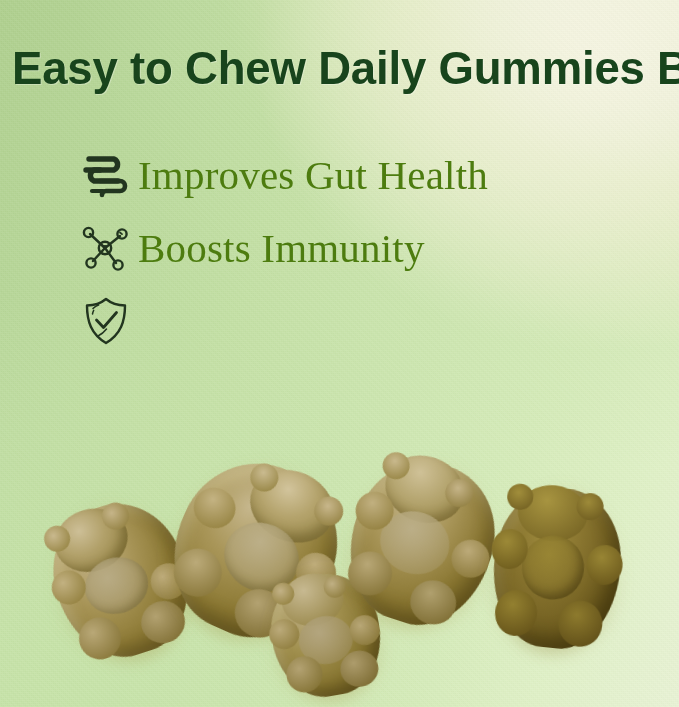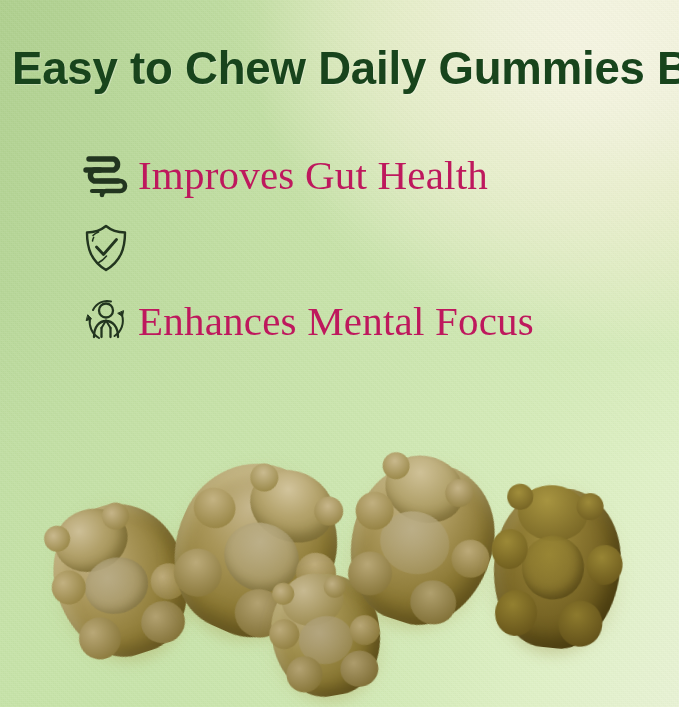--- a/index.html
+++ b/index.html
@@ -80,21 +80,21 @@
     align-items: center;
     justify-content: flex-start;
   }
   .feature-icon svg {
     display: block;
   }
   .feature-label {
     font-family: "Liberation Serif", "DejaVu Serif", serif;
     font-size: 41px;
     line-height: 48px;
-    color: #be185d;
+    color: #4d7c0f;
     white-space: nowrap;
     letter-spacing: 0.2px;
   }
 
   
   .gummies {
     position: absolute;
     left: 0;
     top: 448px;
     width: 679px;
@@ -154,55 +154,55 @@
             <path d="M9 9 H34 a6 6 0 0 1 0 11 H14 a6 6 0 0 0 0 11 H38" stroke-width="5.4"></path>
             <path d="M6 20 H20" stroke-width="5.4"></path>
             <path d="M20 31 H40 a5 5 0 0 1 0 10 H26 a4 4 0 0 0 -4 4" stroke-width="4.6"></path>
             <path d="M12 41 H23" stroke-width="4.2"></path>
           </g>
         </svg>
       </span>
       <span class="feature-label">Improves Gut Health</span>
     </div>
 
+    <div class="feature-row">
+      <span class="feature-icon">
+        <svg width="52" height="50" viewBox="0 0 52 50" fill="none">
+          <g stroke="#22351f" stroke-width="2.4" stroke-linecap="round">
+            <line x1="25" y1="25" x2="10" y2="11"></line>
+            <line x1="25" y1="25" x2="40" y2="13"></line>
+            <line x1="25" y1="25" x2="13" y2="38"></line>
+            <line x1="25" y1="25" x2="36" y2="40"></line>
+            <circle cx="25" cy="25" r="6.2"></circle>
+            <circle cx="8.5" cy="9.5" r="4.6"></circle>
+            <circle cx="42" cy="11" r="4.6"></circle>
+            <circle cx="11" cy="40" r="4.6"></circle>
+            <circle cx="38" cy="42" r="4.6"></circle>
+            <path d="M40 9.5 l2 1.6" stroke-width="1.8"></path>
+            <path d="M22.5 23.5 q2.5 -1.6 5 0" stroke-width="1.6"></path>
+          </g>
+        </svg>
+      </span>
+      <span class="feature-label">Boosts Immunity</span>
+    </div>
 
     <div class="feature-row">
       <span class="feature-icon">
         <svg width="52" height="52" viewBox="0 0 52 52" fill="none">
           <g stroke="#22351f" stroke-width="2.4" stroke-linecap="round" stroke-linejoin="round">
             <path d="M26 4 C32 9 39 10.5 45 10.5 C45 26 41 39 26 48 C11 39 7 26 7 10.5 C13 10.5 20 9 26 4 Z"></path>
             <path d="M16.5 25 L23.5 32.5 L36.5 17.5" stroke-width="2.8"></path>
             <path d="M13 13.5 q2.5 -2.6 5.5 -3.6" stroke-width="1.6"></path>
             <path d="M12.5 19 q0.4 -2 1.2 -3.6" stroke-width="1.5"></path>
             <path d="M18 41 q5 -2.5 8.5 -7" stroke-width="1.5"></path>
           </g>
         </svg>
       </span>
     </div>
 
-    <div class="feature-row">
-      <span class="feature-icon">
-        <svg width="52" height="52" viewBox="0 0 52 52" fill="none">
-          <g stroke="#22351f" stroke-width="2.3" stroke-linecap="round" stroke-linejoin="round">
-            <circle cx="26" cy="15.5" r="7"></circle>
-            <path d="M14 42 C14 31.5 19.5 26 26 26 C32.5 26 38 31.5 38 42"></path>
-            <line x1="21.5" y1="33" x2="21.5" y2="42"></line>
-            <line x1="30.5" y1="33" x2="30.5" y2="42"></line>
-            <path d="M26 25.5 L21.5 33" stroke-width="2"></path>
-            <path d="M26 25.5 L30.5 33" stroke-width="2"></path>
-            <path d="M13 15 C16.5 8 24 4.5 31 6.5" stroke-width="2"></path>
-            <path d="M42 20 C44.5 28 41.5 36.5 34.5 41" stroke-width="2"></path>
-            <path d="M10 23 C8.5 31 12 39 19 43" stroke-width="2"></path>
-            <path d="M43.5 16 L42.5 21.5 L38 18.5 Z" fill="#22351f" stroke-width="1"></path>
-            <path d="M8 20 L11.5 24 L6.5 25.5 Z" fill="#22351f" stroke-width="1"></path>
-          </g>
-        </svg>
-      </span>
-      <span class="feature-label">Enhances Mental Focus</span>
-    </div>
 
   </div>
 
   <div class="gummies">
 
     <div class="bear" style="left:56px; top:56px; width:130px; height:152px; transform:rotate(-18deg);">
       <div class="bear-glow" style="background:radial-gradient(ellipse at 50% 60%, rgba(150,124,38,0.55), rgba(150,124,38,0) 70%);"></div>
       <div class="bear-body" style="background:radial-gradient(ellipse at 34% 30%, #c2b287 0%, #a89558 32%, #8d7a35 62%, #6d5c22 100%); box-shadow: inset -8px -10px 16px rgba(60,48,10,0.40), inset 7px 8px 14px rgba(230,222,185,0.42);"></div>
       <div class="bear-head" style="left:12px; top:-2px; width:74px; height:62px; background:radial-gradient(ellipse at 38% 30%, #cdbf97 0%, #b1a069 40%, #8e7c38 100%); box-shadow: inset -5px -6px 10px rgba(70,56,14,0.35);"></div>
       <div class="bear-ear" style="left:4px; top:4px; width:26px; height:26px; background:radial-gradient(circle at 40% 35%, #c9b98e, #8d7b36);"></div>

